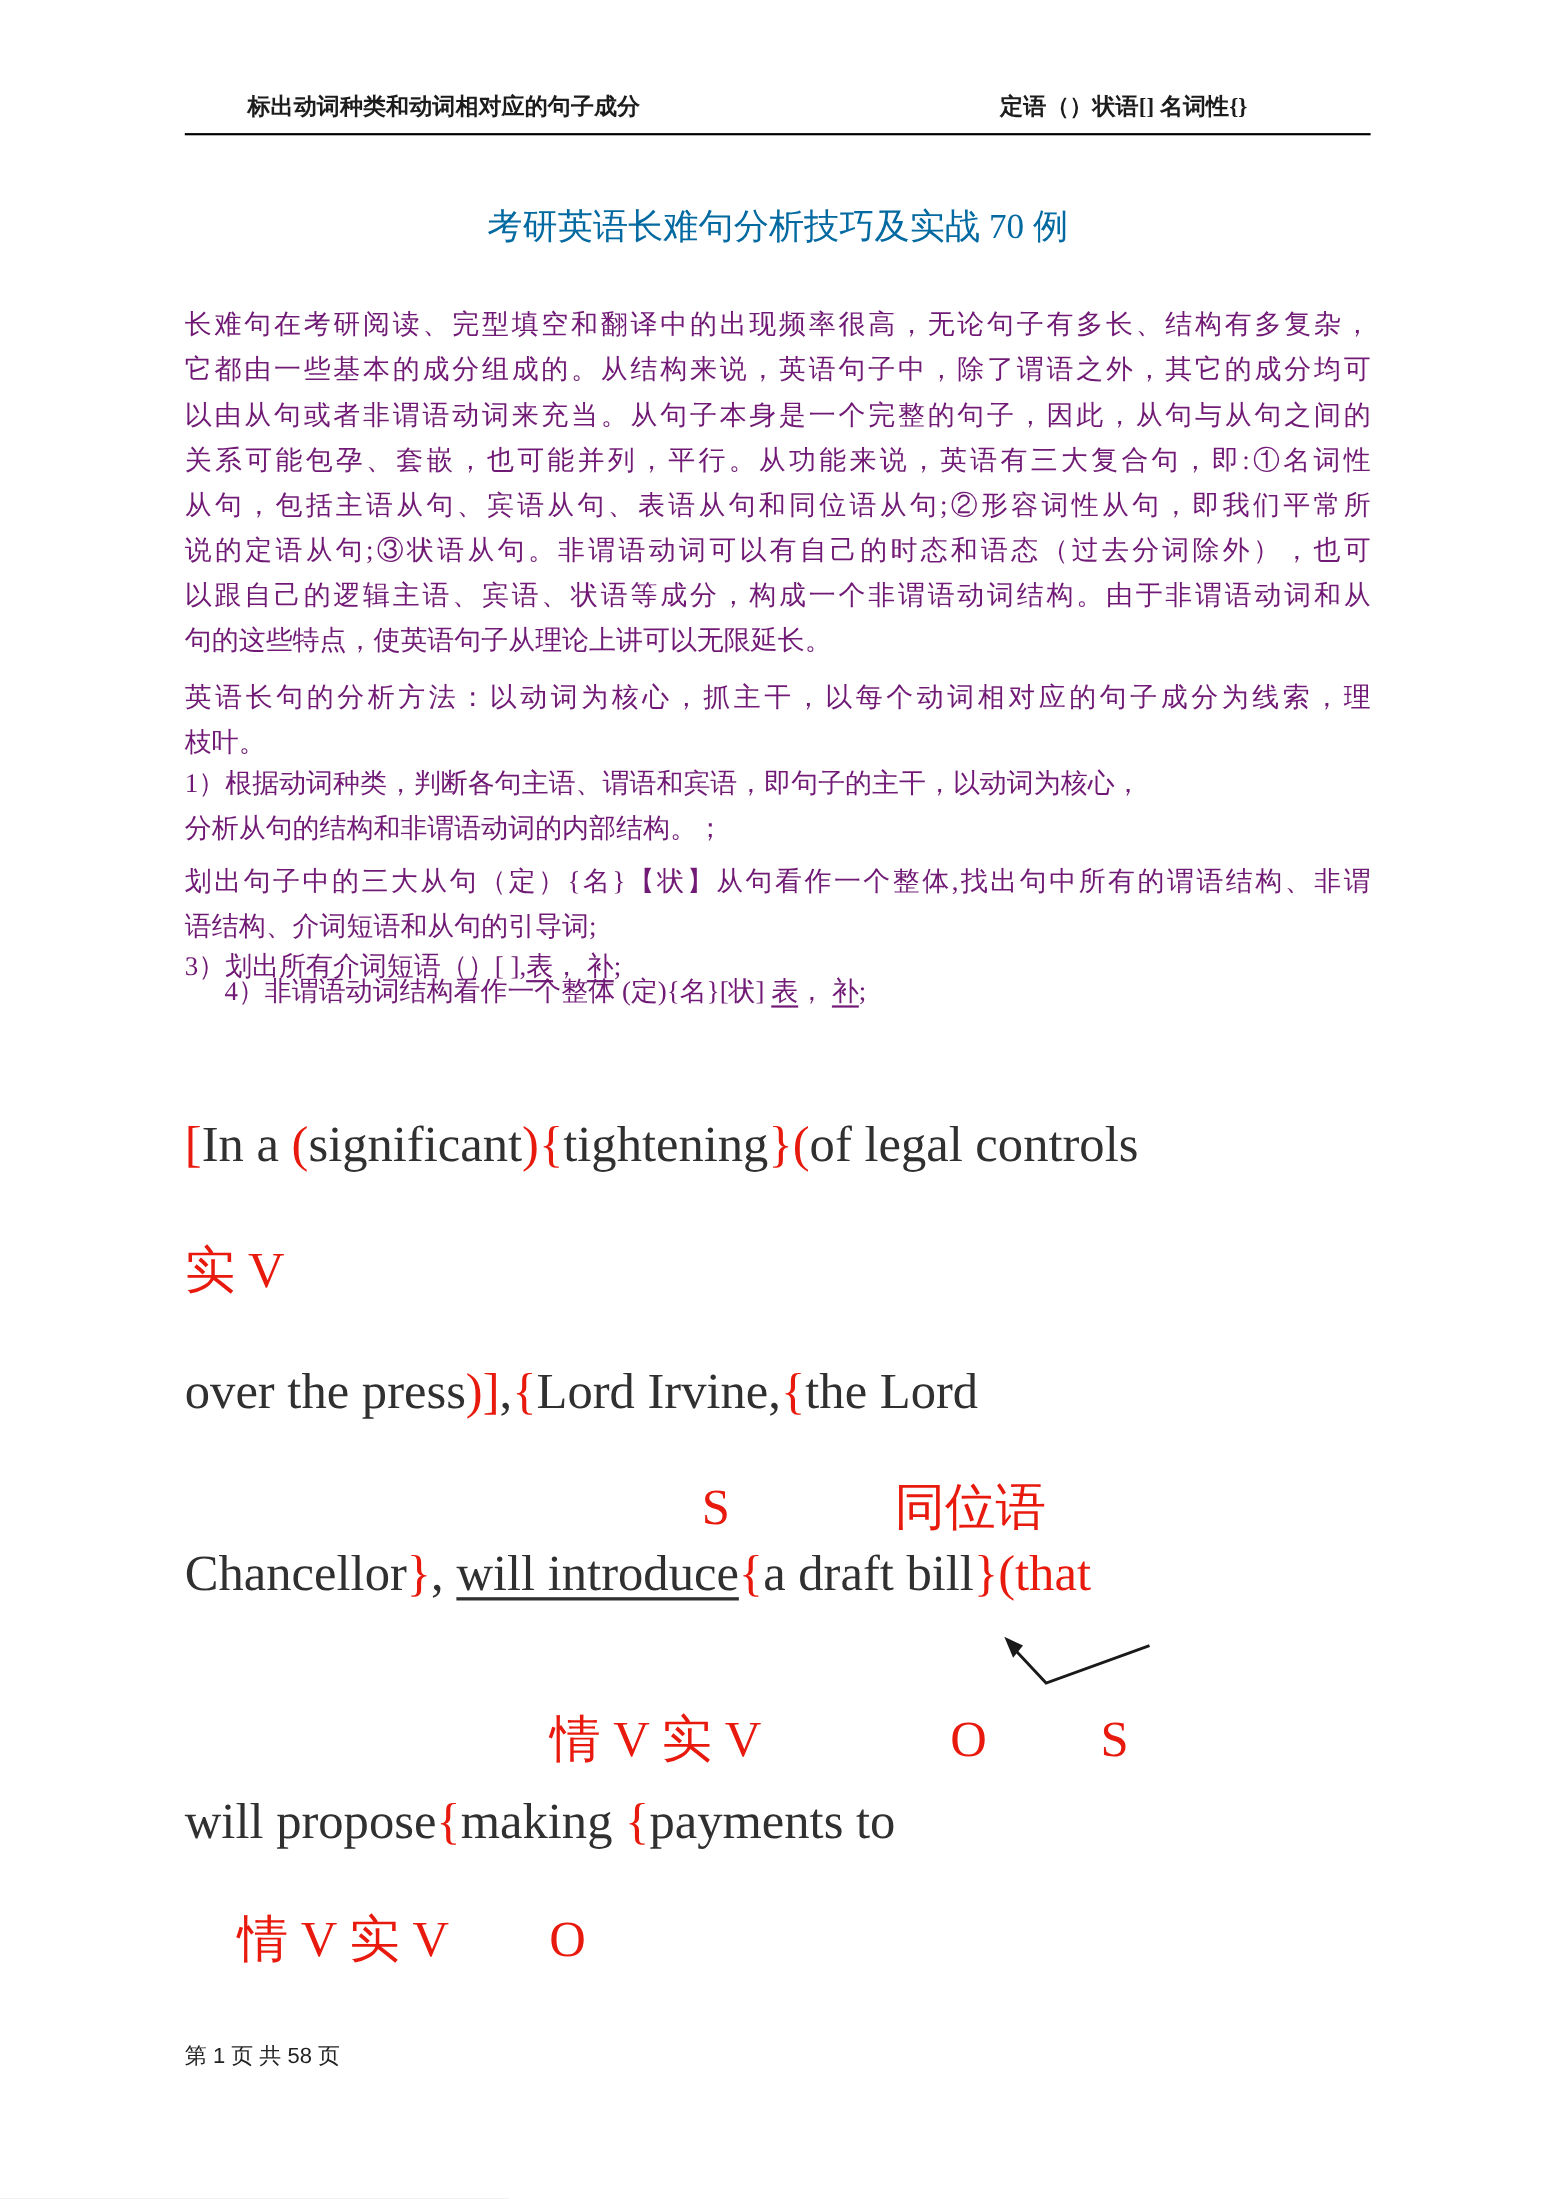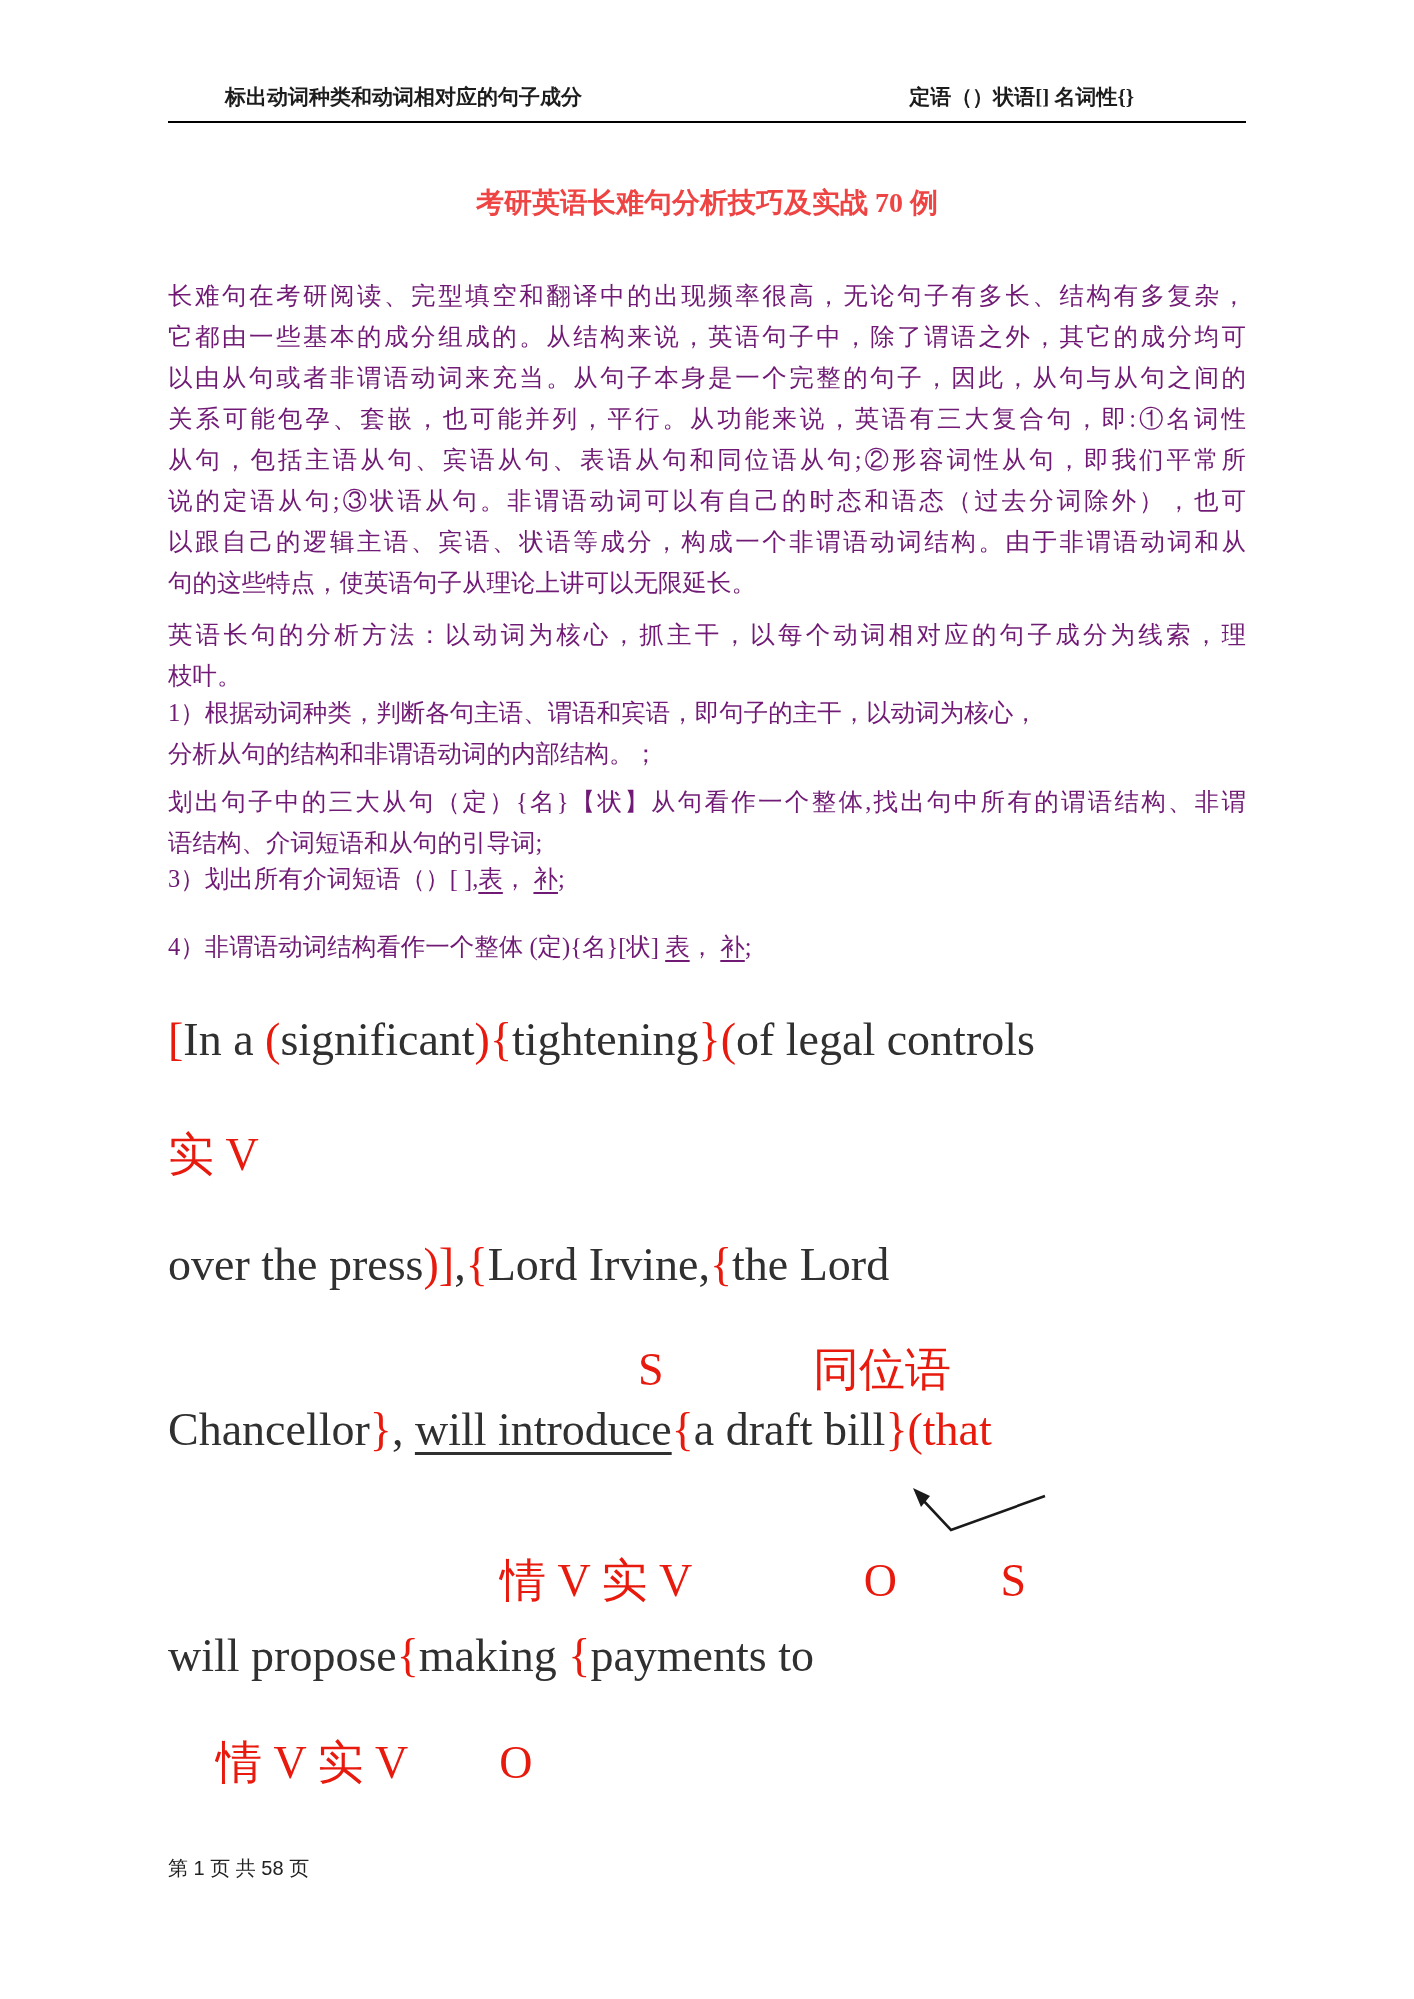--- a/index.html
+++ b/index.html
@@ -14,28 +14,28 @@
   }
   .blk{position:absolute;left:168px;width:1078px;}
   .cn{font-size:24.5px;line-height:41px;color:#701a75;}
   .cn .line{min-height:41px;}
   .jl{text-align:justify;text-align-last:justify;}
   
   .hdr{top:82px;display:flex;align-items:flex-end;font-weight:bold;font-size:21px;line-height:30px;border-bottom:2px solid #000;padding-bottom:9px;}
   .hdr .left{margin-left:57px;}
   .hdr .right{margin-left:auto;margin-right:112px;}
   
-  .title{top:184px;text-align:center;font-size:28px;font-weight:bold;color:#ef4444;}
+  .title{top:184px;text-align:center;font-size:32px;font-weight:normal;color:#0369a1;}
   
   .intro{top:275px;}
   .method{top:616px;line-height:38px;}
   .step1{top:694px;line-height:38px;}
   .clause{top:783px;line-height:38px;}
   .step3{top:860px;line-height:38px;}
-  .step4{top:928px;line-height:38px;}
+  .step4{top:883px;line-height:38px;margin-left:36px;}
   .caption{top:968px;line-height:38px;}
   
   .big{font-size:46px;line-height:64px;color:#303030;white-space:pre;width:1240px;}
   .b1{top:1008px}.b2{top:1233px}.b3{top:1398px}.b4{top:1624px}
   .lbl{font-size:46px;line-height:64px;white-space:pre;width:1240px;}
   .l1{top:1123px}
   .l2{top:1338px;padding-left:470px}
   .l3{top:1549px;padding-left:332px}
   .l4{top:1731px;padding-left:48px}
   

